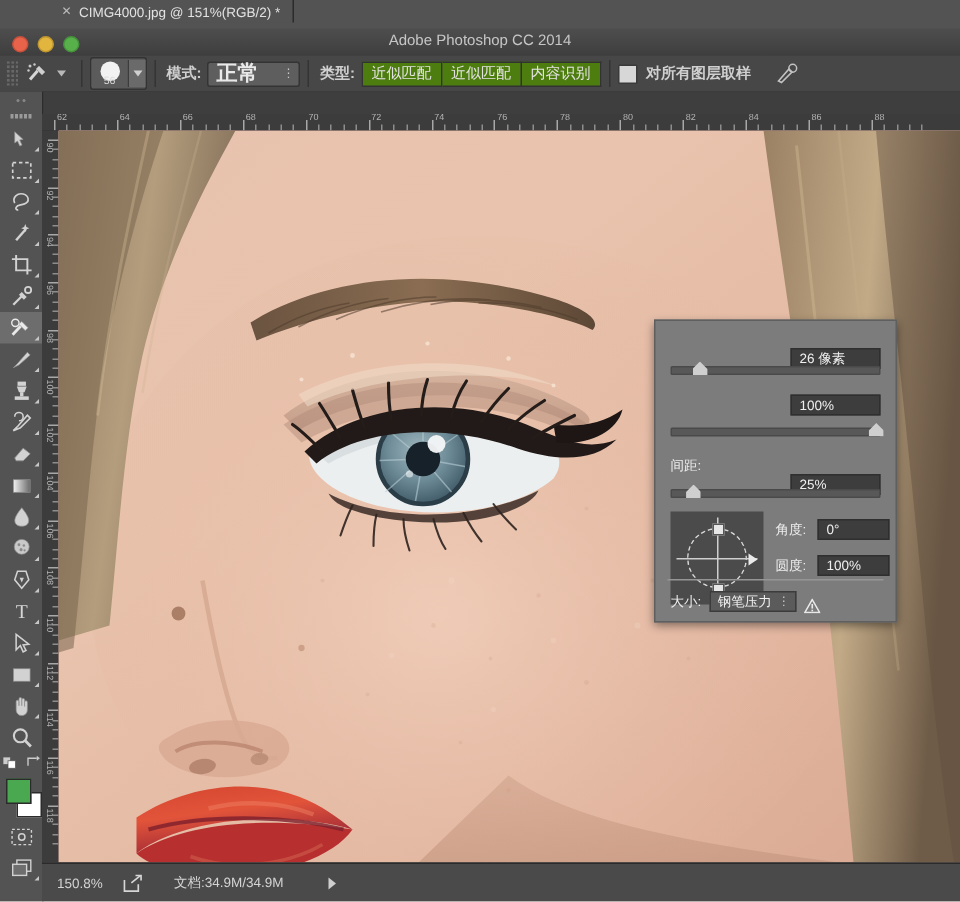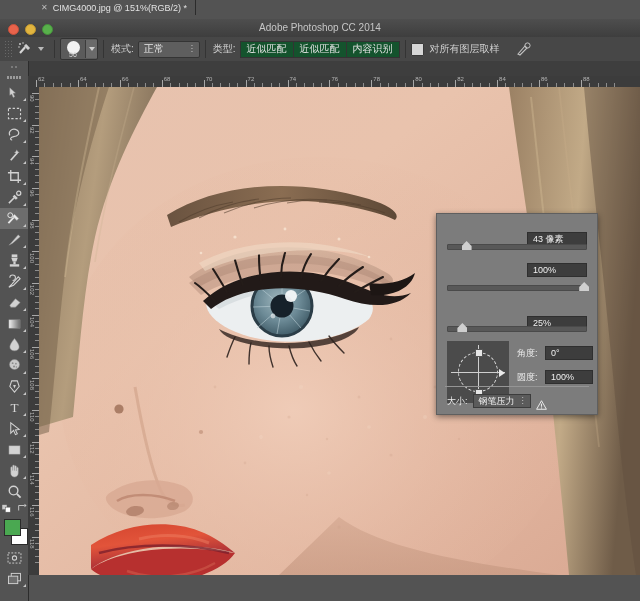--- a/index.html
+++ b/index.html
@@ -73,30 +73,30 @@
     width:13px;height:13px;border-radius:50%;background:#f2f2f2;margin-bottom:3px;
   }
   .brushprev .num{
     position:absolute;bottom:0px;left:0;right:0;text-align:center;
     font-size:7px;color:#d9d9d9;line-height:7px;
   }
   .brushpick .dd{
     width:11px;height:18px;background:#6a6a6a;border-left:1px solid #3c3c3c;
     display:flex;align-items:center;justify-content:center;
   }
-  .lbl{font-size:10px;color:#cfcfcf;margin:0 4px 0 2px;white-space:nowrap;}
+  .lbl{font-size:10px;color:#cfcfcf;margin:0 4px 0 2px;white-space:nowrap;font-weight:bold;}
   .combo{
     height:17px;min-width:58px;background:#5e5e5e;border:1px solid #343434;border-radius:2px;
     display:flex;align-items:center;justify-content:space-between;
     padding:0 3px 0 5px;box-sizing:border-box;
   }
-  .combo span{font-size:10px;color:#e8e8e8;}
+  .combo span{font-size:14px;color:#e8e8e8;font-weight:bold;}
   .upDown{font-size:8px;color:#c9c9c9;line-height:8px;text-align:center;}
   .segbtn{
-    height:17px;background:#14532d;border:1px solid #333;
+    height:17px;background:#4d7c0f;border:1px solid #333;
     font-size:10px;color:#e3e3e3;display:flex;align-items:center;
     padding:0 6px;box-sizing:border-box;white-space:nowrap;
   }
   .segbtn+.segbtn{border-left:none;}
   .cbx{
     width:11px;height:11px;background:#d7d7d7;border:1px solid #3a3a3a;border-radius:1px;
     margin-right:4px;
   }
 
   
@@ -842,39 +842,40 @@
           <circle cx="330" cy="170" r="1.3"></circle>
         <circle cx="162" cy="166" r="1.3"></circle>
       </g>
     </svg>
   </div>
 
   <div class="brushpanel">
 
     <div class="bp-row" style="margin-top:9px;height:14px;">
       <div class="bp-field" style="top:9px;width:60px">
-        <span>43 像素</span>
+        <span>26 像素</span>
       </div>
     </div>
     <div class="slider" style="margin-top:4px">
       <div class="track"></div>
       <div class="thumb" id="thumb-size" style="left: calc(14% - 5px);"></div>
     </div>
 
     <div class="bp-row" style="margin-top:12px;height:14px;position:relative">
       <div class="bp-field" style="top:0px;width:60px">
         <span>100%</span>
       </div>
     </div>
     <div class="slider" style="margin-top:5px">
       <div class="track"></div>
       <div class="thumb" id="thumb-hard" style="left: calc(98% - 5px);"></div>
     </div>
 
     <div class="bp-row" style="margin-top:12px;height:14px;position:relative">
+      <div class="bp-label">间距:</div>
       <div class="bp-field" style="top:12px;width:60px">
         <span>25%</span>
       </div>
     </div>
     <div class="slider" style="margin-top:5px">
       <div class="track"></div>
       <div class="thumb" id="thumb-space" style="left: calc(11% - 5px);"></div>
     </div>
 
     <div class="bp-prev">
@@ -911,14 +912,26 @@
       <div class="warn">
         <svg width="11" height="10" viewBox="0 0 12 11">
           <path d="M6 0.8 L11.4 10.2 L0.6 10.2 Z" fill="none" stroke="#e9e9e9" stroke-width="1.1"></path>
           <rect x="5.4" y="4" width="1.2" height="3.4" fill="#e9e9e9"></rect>
           <rect x="5.4" y="8.2" width="1.2" height="1.2" fill="#e9e9e9"></rect>
         </svg>
       </div>
     </div>
   </div>
 
+  <div class="statusbar">
+    <div class="zoom">150.8%</div>
+    <div class="ficon">
+      <svg width="13" height="12" viewBox="0 0 14 13">
+        <path d="M1 4 L1 12 L11 12 L11 7" fill="none" stroke="#d6d6d6" stroke-width="1.2"></path>
+        <path d="M6 6 L12.5 0.8" stroke="#d6d6d6" stroke-width="1.2"></path>
+        <path d="M9 0.6 L13 0.6 L13 4.4" fill="none" stroke="#d6d6d6" stroke-width="1.2"></path>
+      </svg>
+    </div>
+    <div class="docsz">文档:34.9M/34.9M</div>
+    <div class="arr"></div>
+  </div>
 
 </div>
 
 </body></html>

